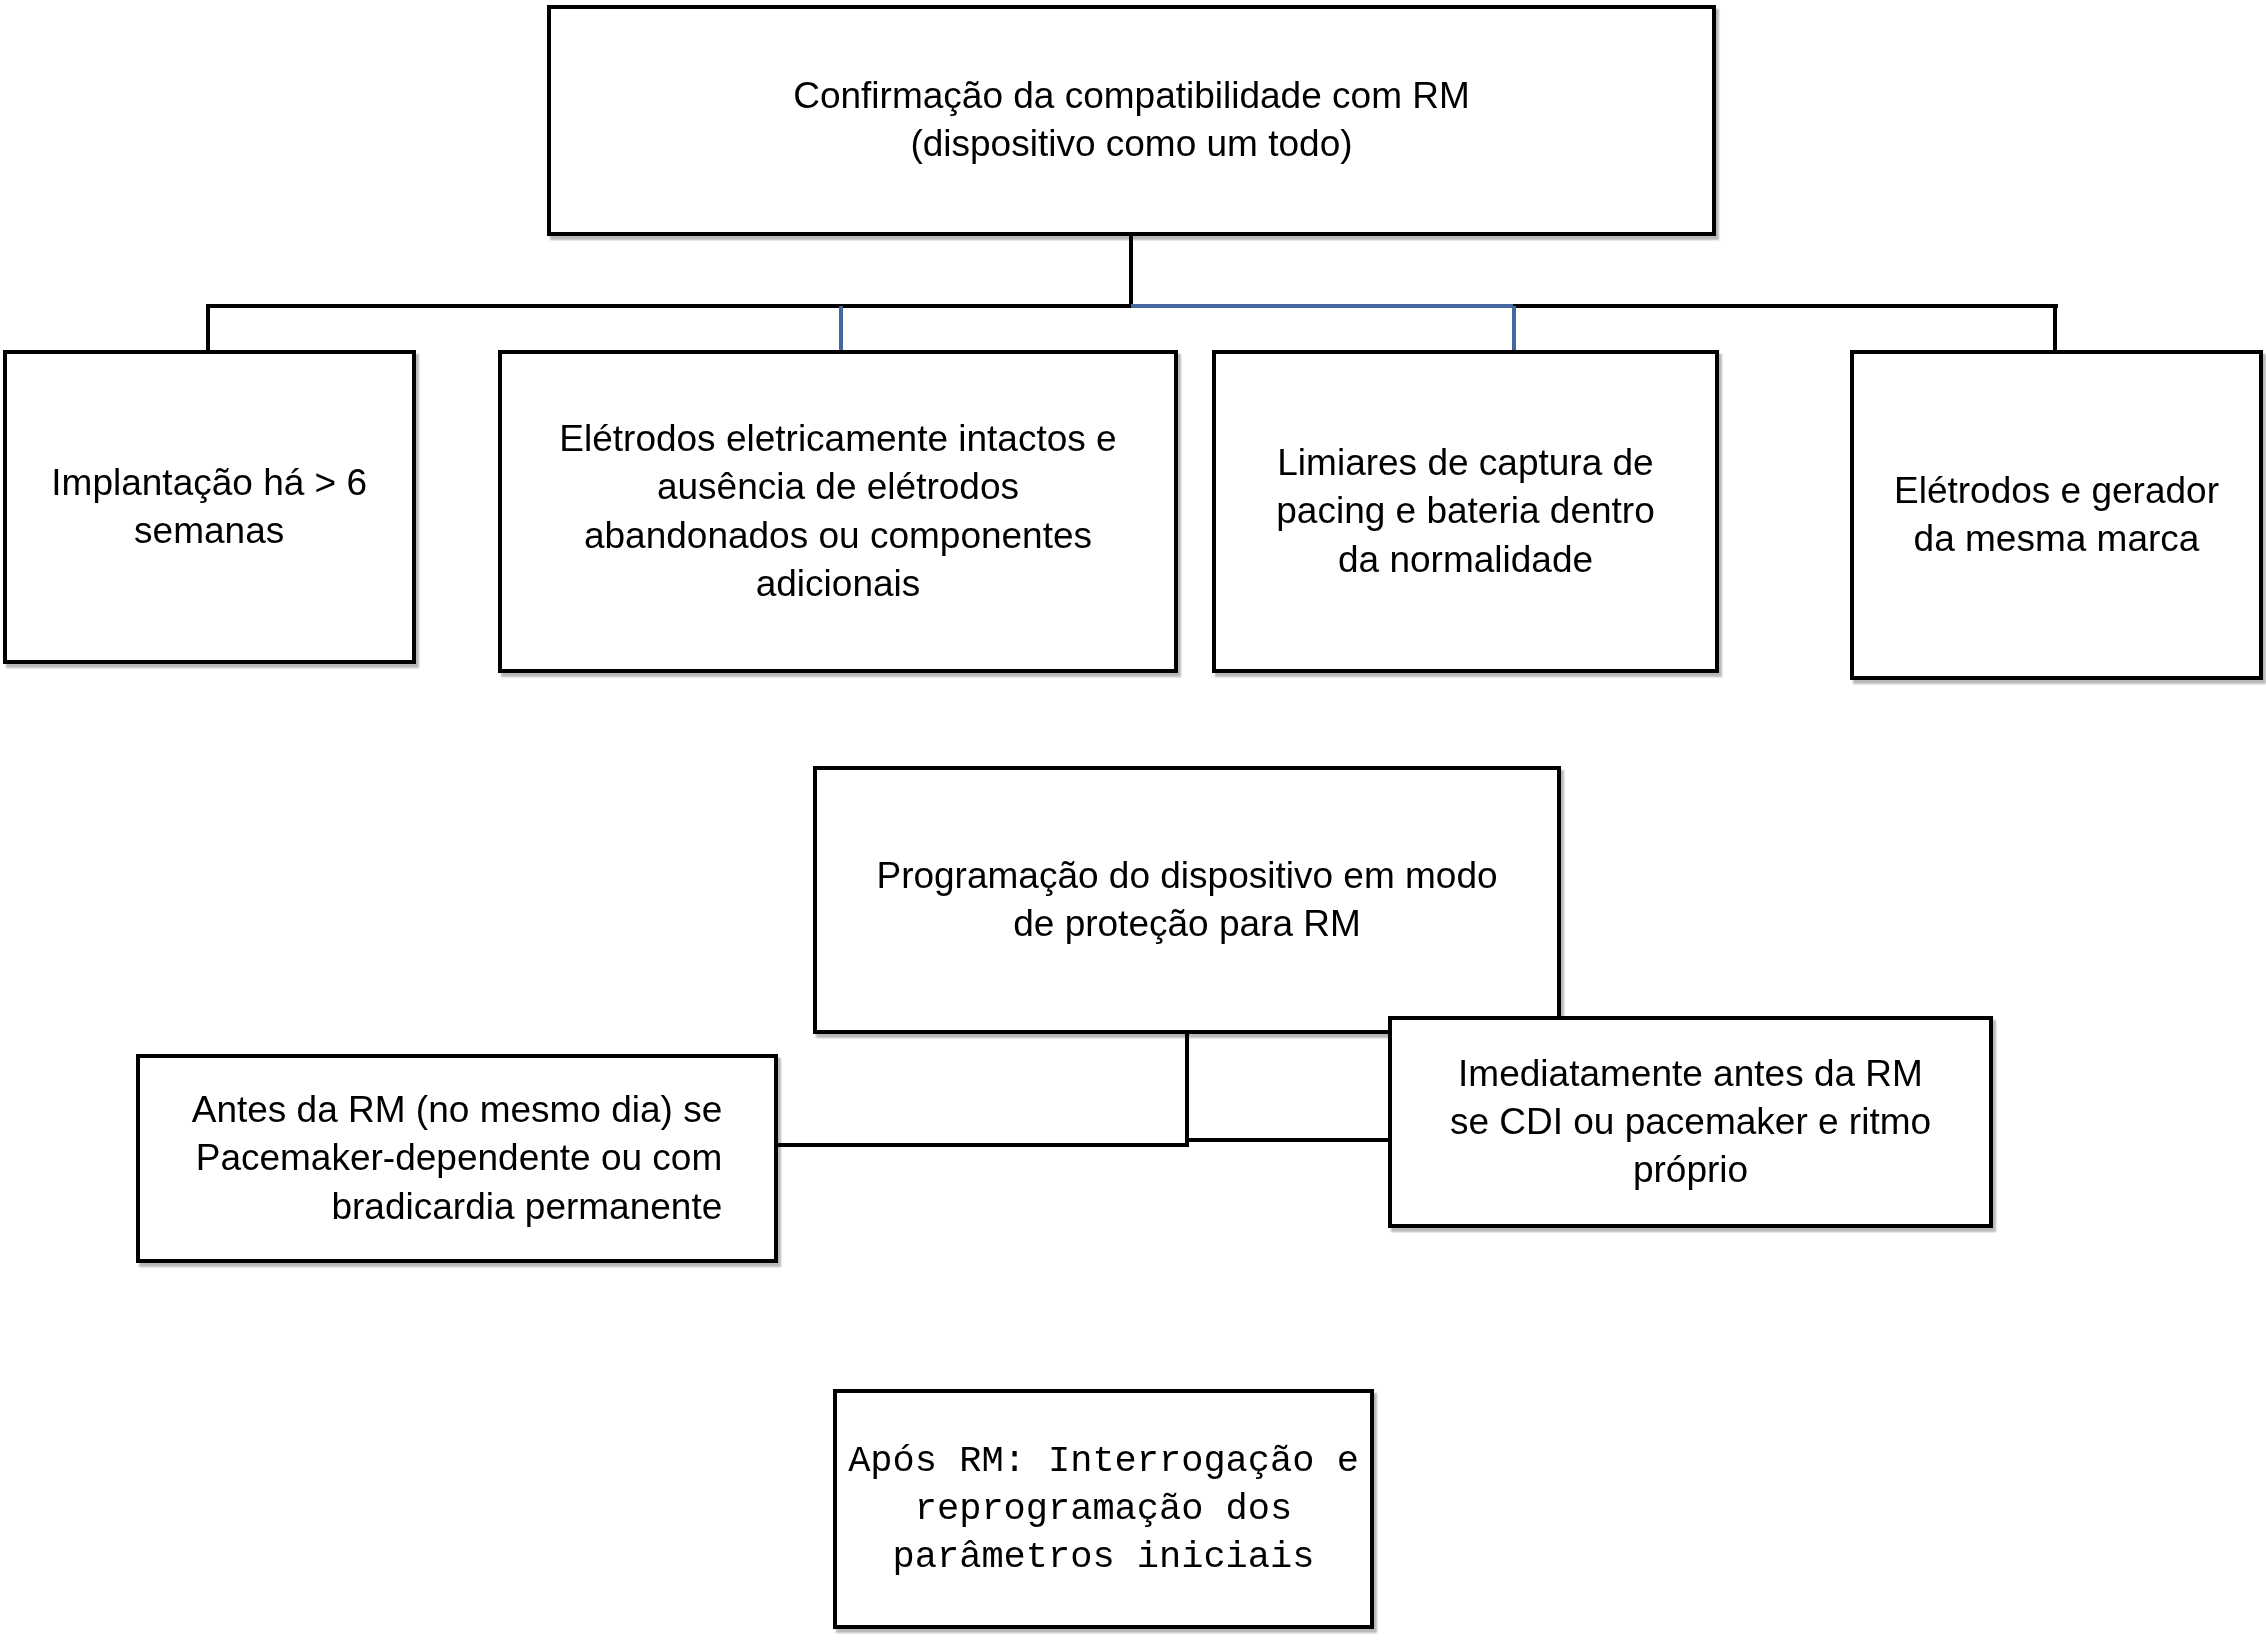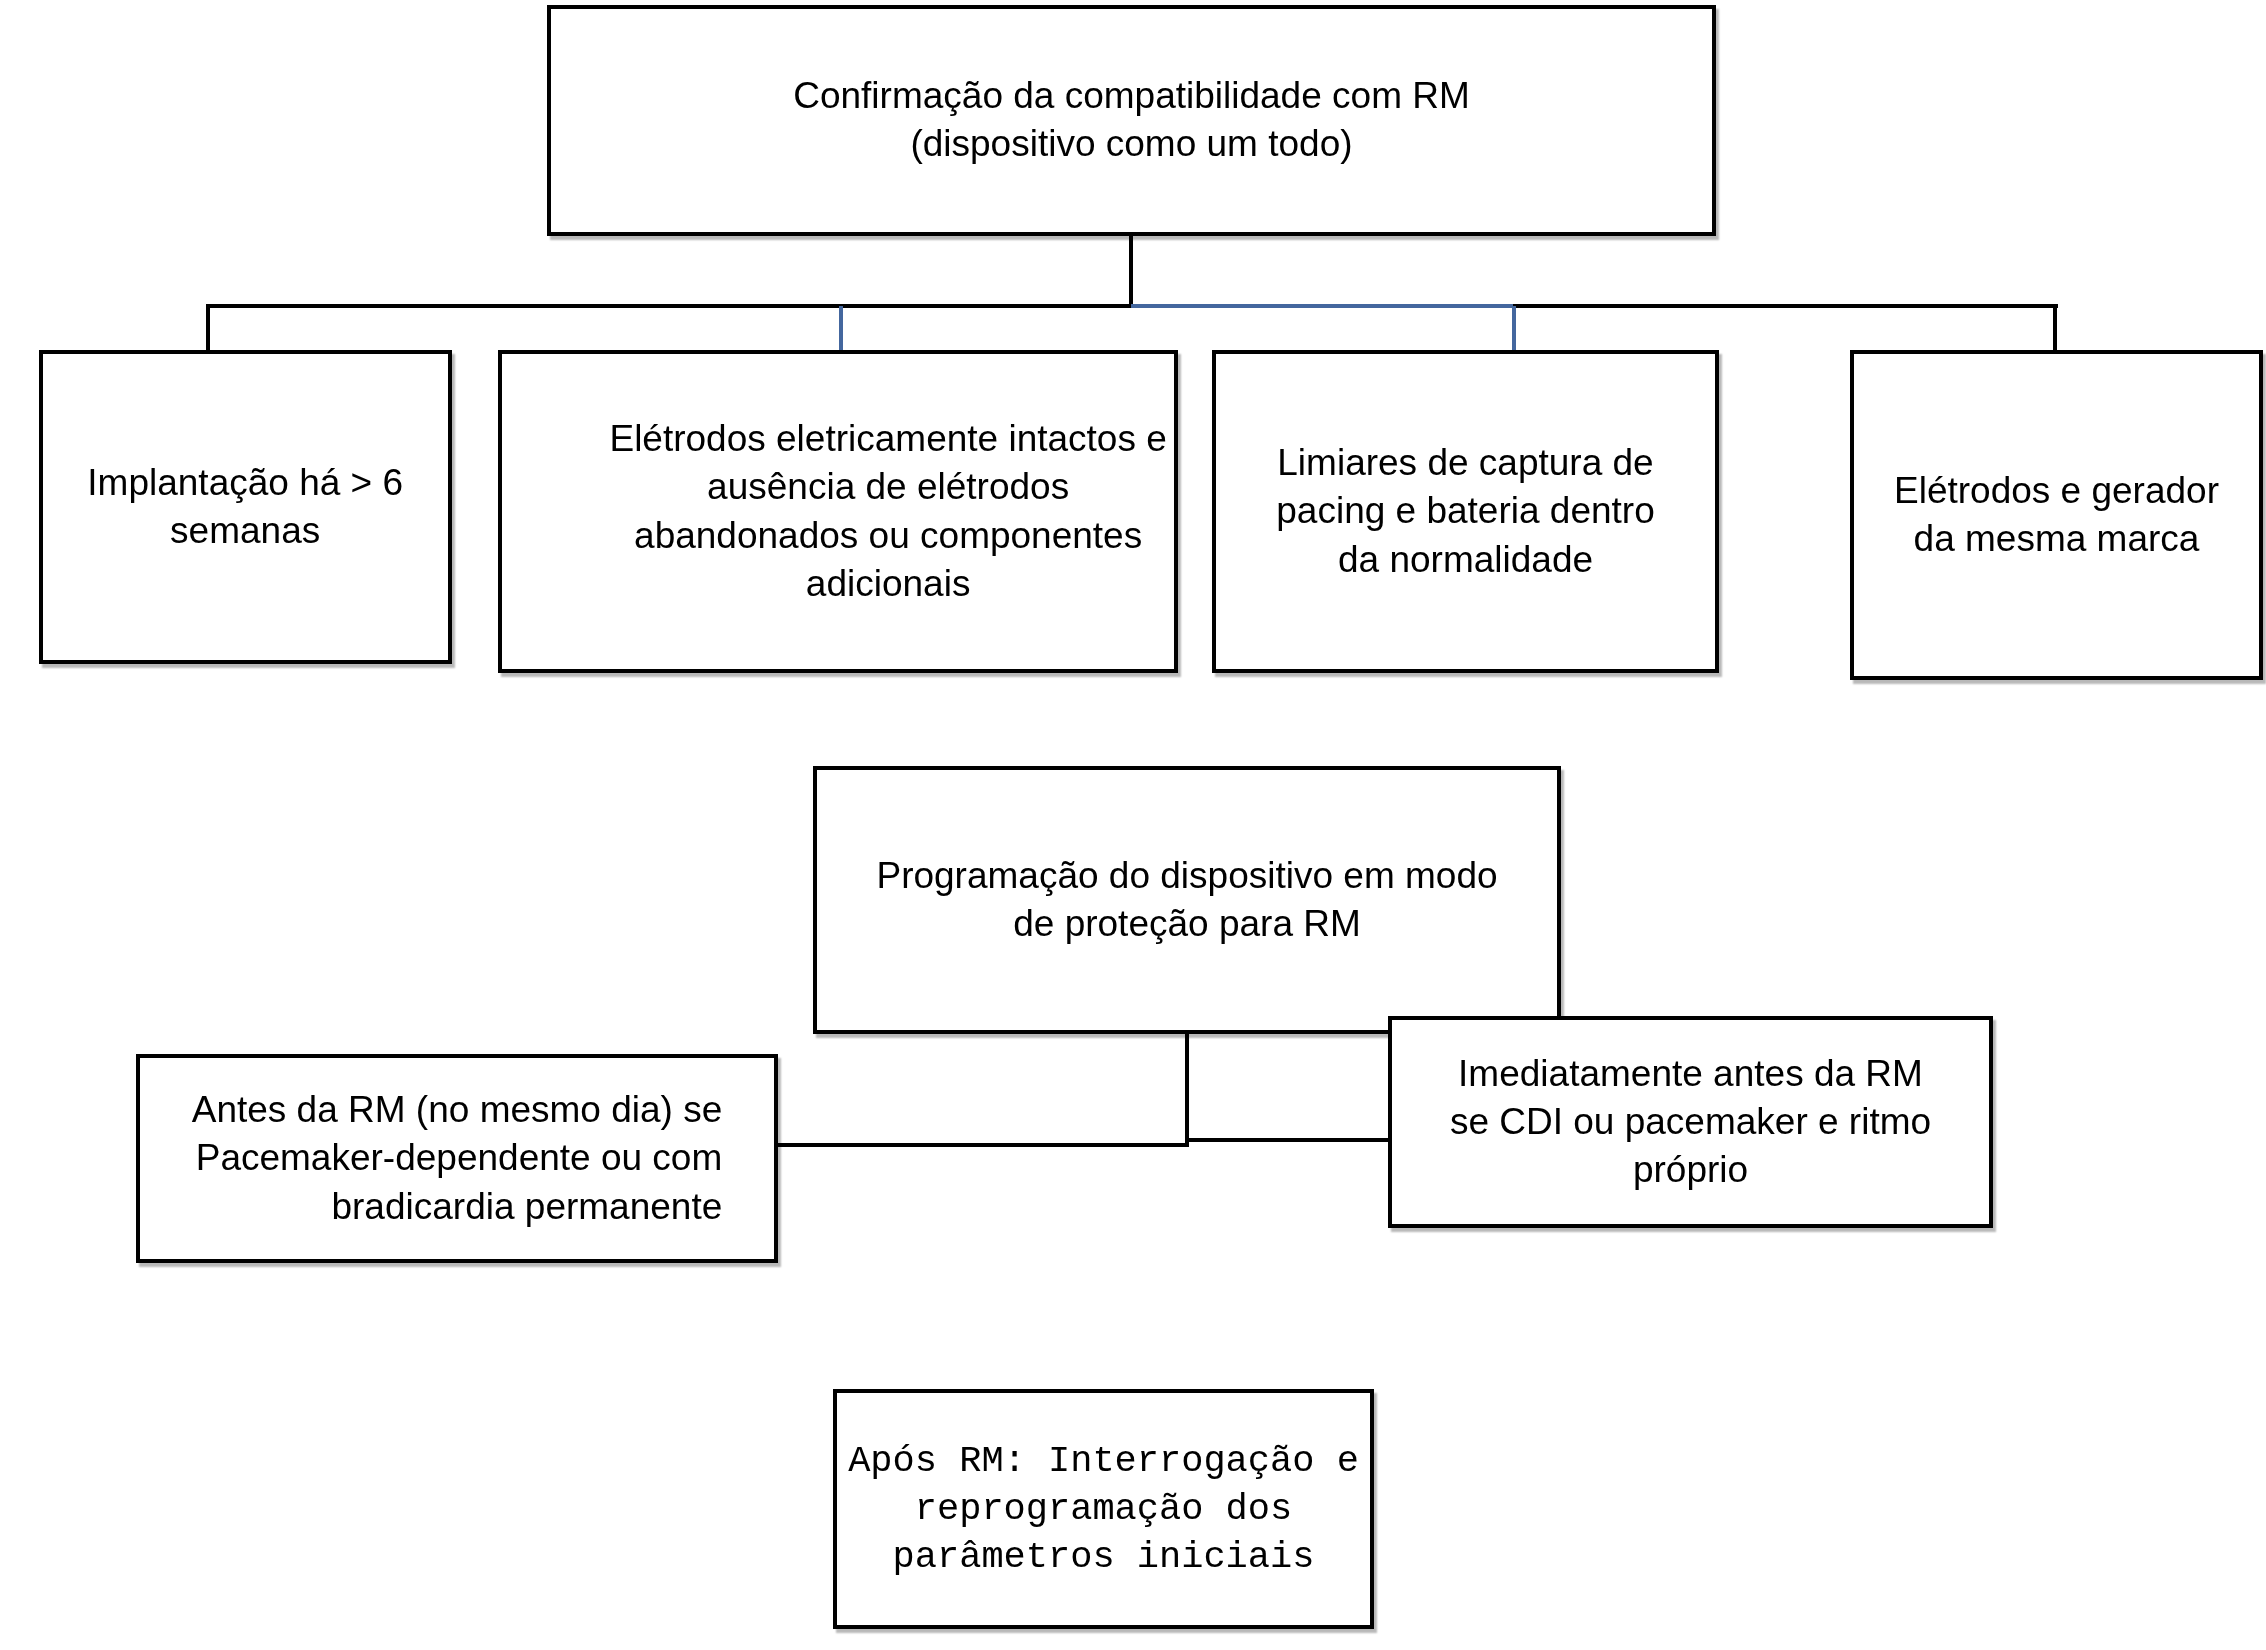--- a/index.html
+++ b/index.html
@@ -39,22 +39,22 @@
     padding: 7.2px;
   }
   .conn {
     position: absolute;
     background: var(--line);
   }
   .conn.blue { background: var(--accent); }
 
   
   .n-root   { left: 547px;  top: 4.5px;    width: 1169px; height: 231px; }
-  .n-c1     { left: 2.7px;    top: 350px;  width: 413px;  height: 314px; margin-left: 36px; }
-  .n-c2     { left: 498px;  top: 350px;  width: 680px;  height: 323px; justify-content: flex-end; }
+  .n-c1     { left: 2.7px;    top: 350px;  width: 413px;  height: 314px; }
+  .n-c2     { left: 498px;  top: 350px;  width: 680px;  height: 323px; }
   .n-c3     { left: 1212px; top: 350px;  width: 507px;  height: 323px; }
   .n-c4     { left: 1850px; top: 350px;  width: 413px;  height: 330px; }
   .n-prog   { left: 813px;  top: 766px;  width: 748px;  height: 268px; }
   .n-tleft  { left: 136px;  top: 1054px; width: 642px;  height: 209px; text-align: right; }
   .n-tright { left: 1388px; top: 1016px; width: 605px;  height: 212px; }
   .n-post   { left: 833px;  top: 1389px; width: 541px;  height: 240px; font-family: Liberation Mono, monospace; }
 
   
   .l-v-root     { left: 1129px; top: 233px;  width: 3.6px;    height: 72px; }
   .l-rail-left  { left: 206px;  top: 304px;  width: 926px; height: 3.6px; }

